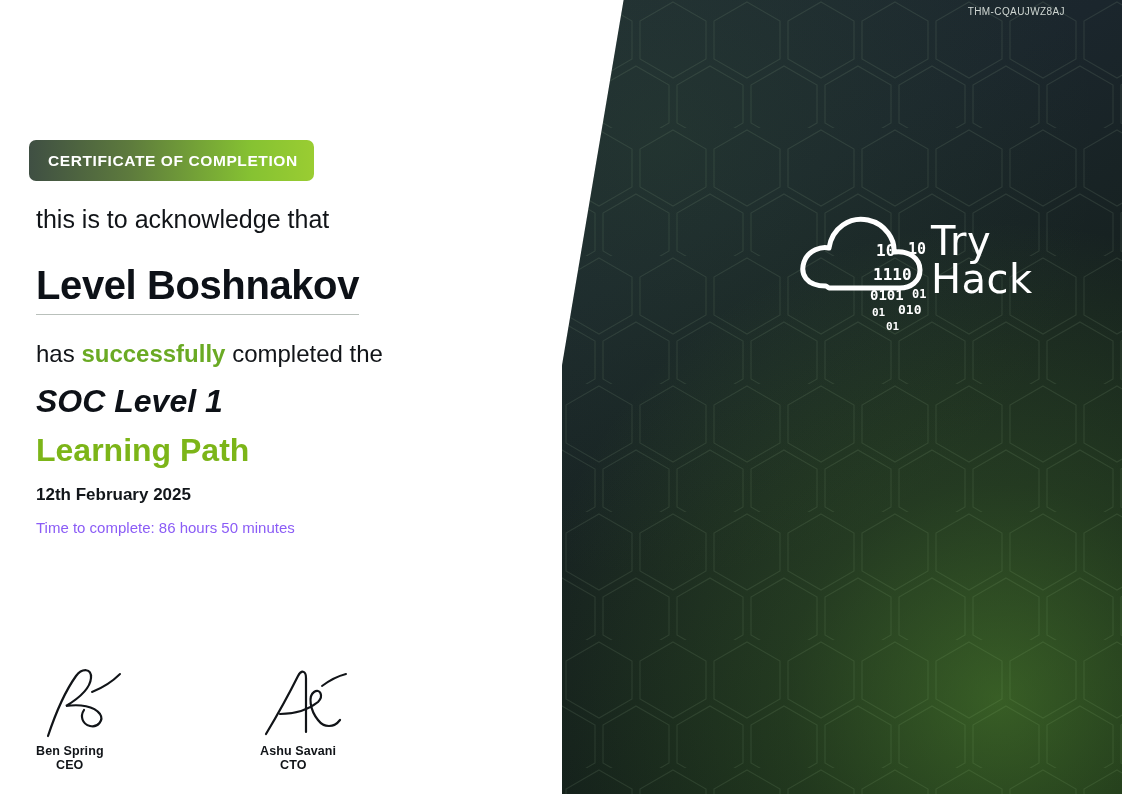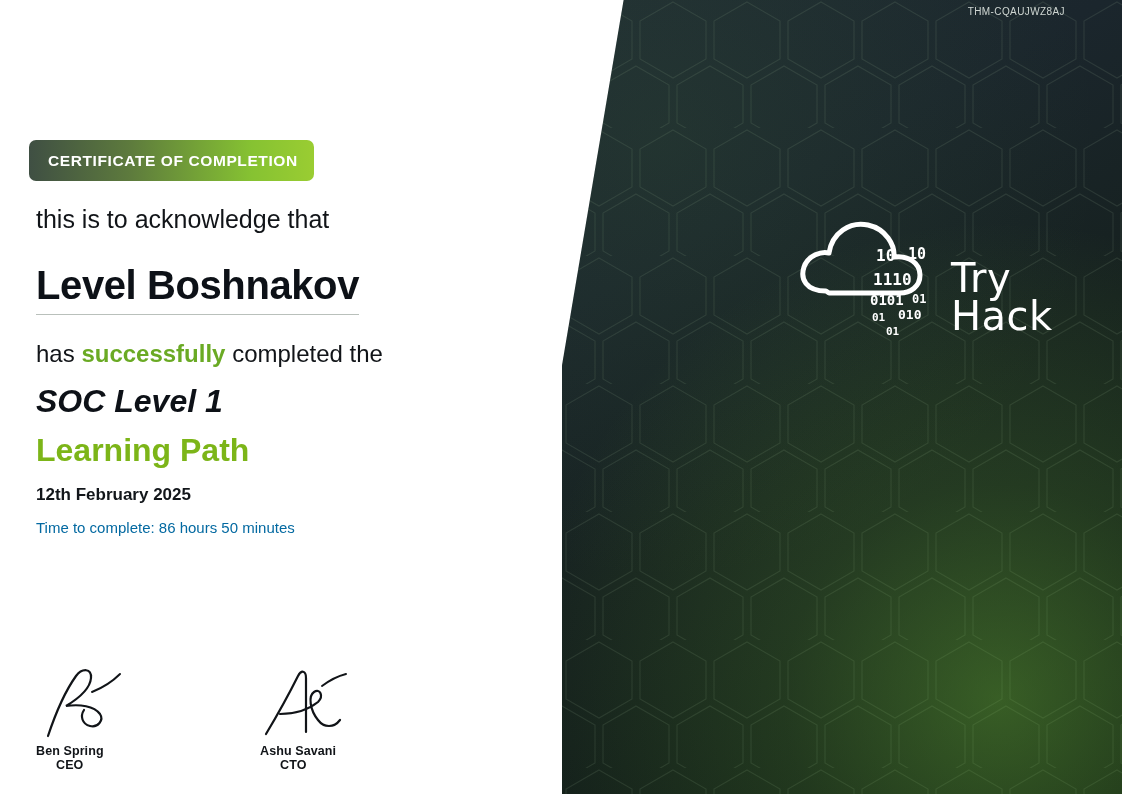--- a/index.html
+++ b/index.html
@@ -65,29 +65,29 @@
 
   
   .thm-logo {
     position: absolute;
     left: 796px;
     top: 185px;
     width: 290px;
     height: 150px;
     color: #ffffff;
     display: flex;
-    align-items: flex-end;
+    align-items: center;
   }
   .thm-cloud {
     position: relative;
     width: 135px;
     height: 140px;
   }
   .thm-wordmark {
-    margin-left: 20px;
+    margin-left: 0;
     font-size: 40px;
     line-height: 38px;
     font-weight: 400;
     letter-spacing: 0.5px;
     font-family: "DejaVu Sans", sans-serif;
   }
   .thm-wordmark div { white-space: nowrap; }
 
   
   .badge {
@@ -164,21 +164,21 @@
     top: 485px;
     font-size: 17px;
     font-weight: bold;
     color: #12161a;
   }
   .time-complete {
     position: absolute;
     left: 36px;
     top: 519px;
     font-size: 15px;
-    color: #0369a1;
+    color: #8b5cf6;
   }
 
   
   .sig-block {
     position: absolute;
     bottom: 22px;
     left: 36px;
     display: flex;
     gap: 94px;
   }

